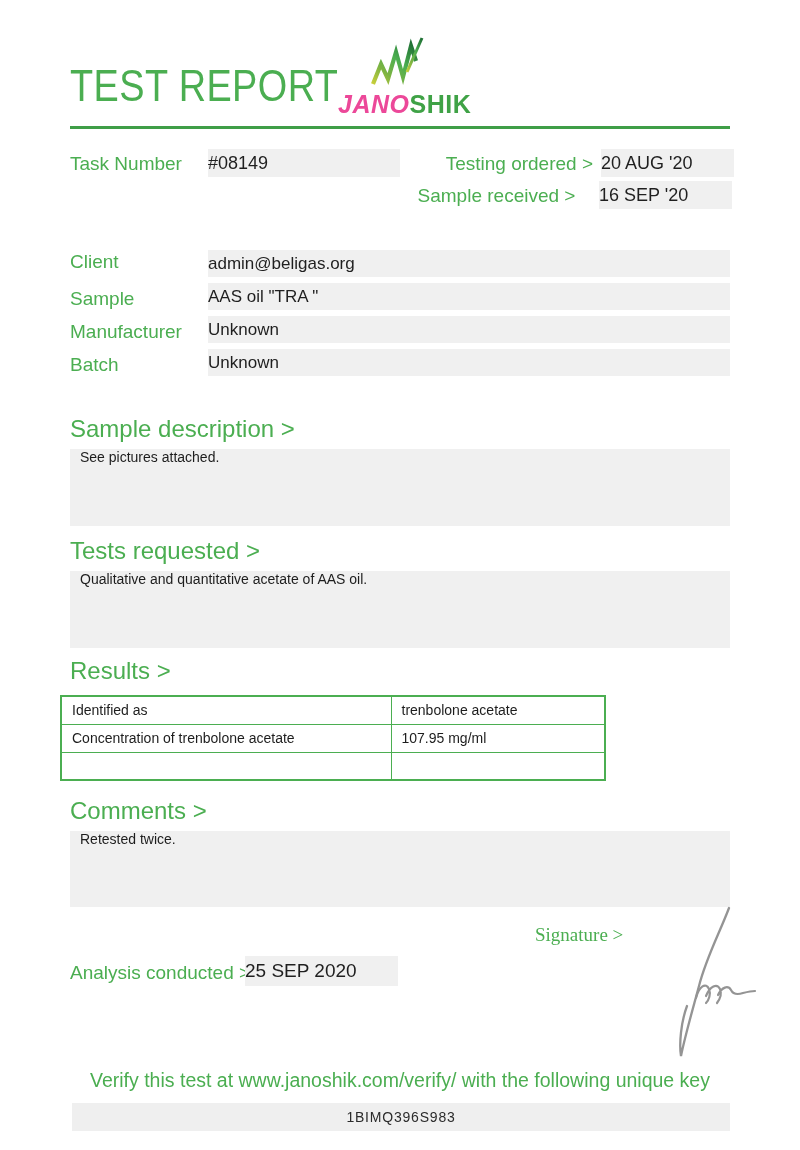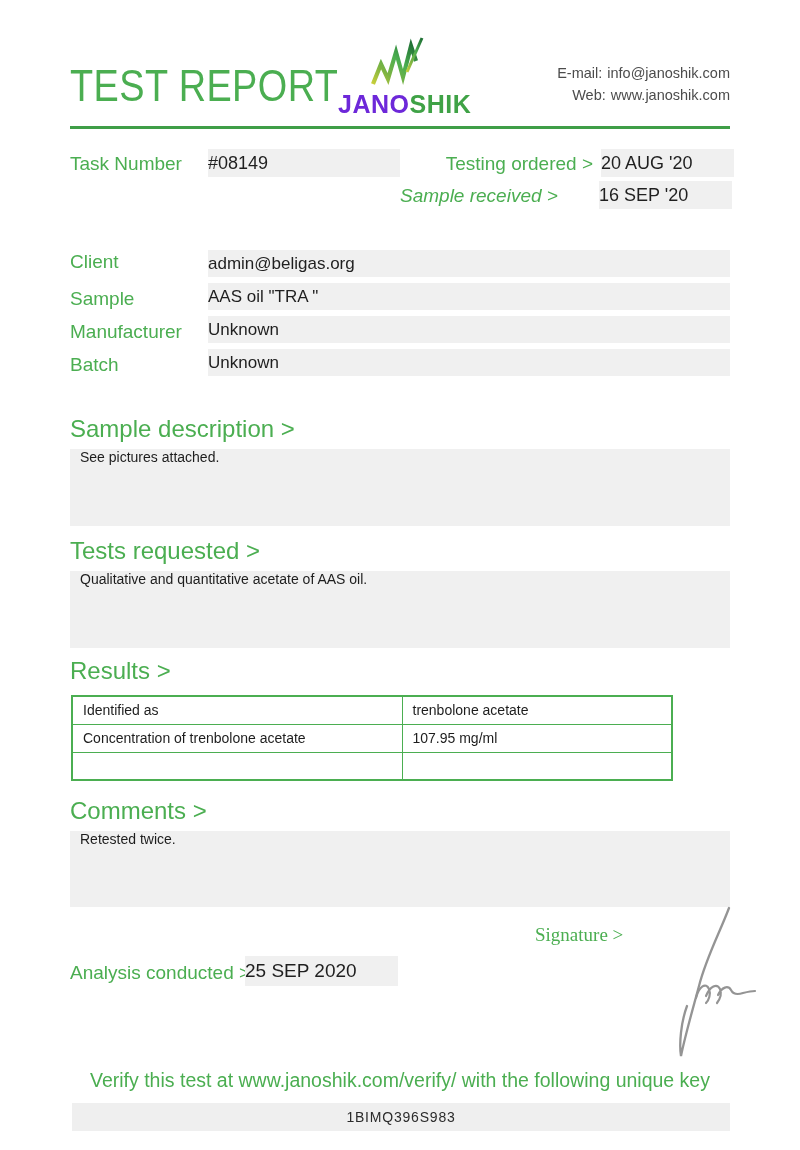--- a/index.html
+++ b/index.html
@@ -31,21 +31,21 @@
     transform-origin:left center;
     white-space:nowrap;
   }
   .logo-wrap{left:338px;top:36px;width:124px;text-align:center;}
   .logo-icon{display:block;margin:0 auto;}
   .logo-text{
     margin-top:2px;
     font-size:25px;font-weight:bold;letter-spacing:0.5px;
     white-space:nowrap;
   }
-  .logo-dark{color:#6d28d9;}
+  .logo-dark{color:#ec4899;font-style:italic;}
   .logo-green{color:#3fa246;}
   .contact{
     right:70px;top:62px;
     text-align:right;
     font-size:14.5px;line-height:1.55;
     color:var(--gray);
     white-space:nowrap;
   }
   .contact .line span{display:inline-block;}
   .contact .lbl{margin-right:5px;}
@@ -65,30 +65,30 @@
     background:var(--box);
     font-size:14px;color:#1d1d1d;
     padding:0 10px;
   }
 
   
   .task-label{left:70px;top:150px;}
   .task-box{left:208px;top:149px;width:192px;height:28px;}
   .ordered-label{left:400px;top:150px;width:193px;text-align:right;}
   .ordered-box{left:601px;top:149px;width:133px;height:28px;}
-  .received-label{left:400px;top:182px;width:193px;text-align:left;font-style:italic;}
+  .received-label{left:400px;top:182px;width:193px;text-align:center;}
   .received-box{left:599px;top:181px;width:133px;height:28px;}
 
   
   .d-label{left:70px;}
   .d-box{left:208px;width:522px;height:27px;line-height:27px;font-size:17px;}
 
   
   .results-table{
-    left:71px;top:695px;width:602px;
+    left:60px;top:695px;width:546px;
     border-collapse:collapse;
   }
   .results-table td{
     border:1.5px solid var(--green);
     height:28px;
     font-size:14px;
     padding:0 0 0 10px;
     color:#1d1d1d;
     white-space:nowrap;
   }
@@ -135,28 +135,20 @@
         </linearGradient>
       </defs>
       <polyline points="4,48 12,28 19,43 27,16 34,41 42,10 47,25" fill="none" stroke="url(#lg)" stroke-width="4.2" stroke-linejoin="miter"></polyline>
       <line x1="38" y1="36" x2="53" y2="2" stroke="url(#lg)" stroke-width="3"></line>
     </svg>
     <div class="logo-text">
       <span class="logo-dark">JANO</span><span class="logo-green">SHIK</span>
     </div>
   </div>
 
-  <div class="abs contact">
-    <div class="line">
-      <span class="lbl">E-mail:</span><span>info@janoshik.com</span>
-    </div>
-    <div class="line">
-      <span class="lbl">Web:</span><span>www.janoshik.com</span>
-    </div>
-  </div>
 
   <div class="abs rule"></div>
 
   <div class="abs glabel task-label">Task Number</div>
   <div class="abs vbox task-box">#08149</div>
 
   <div class="abs glabel ordered-label">Testing ordered &gt;</div>
   <div class="abs vbox ordered-box">20 AUG '20</div>
 
   <div class="abs glabel received-label">Sample received &gt;</div>

